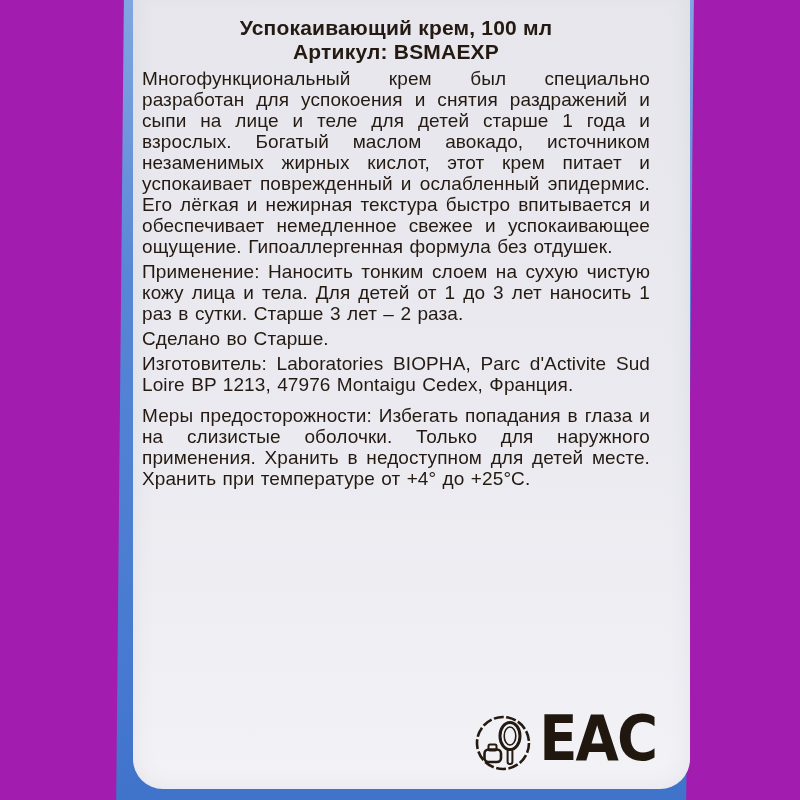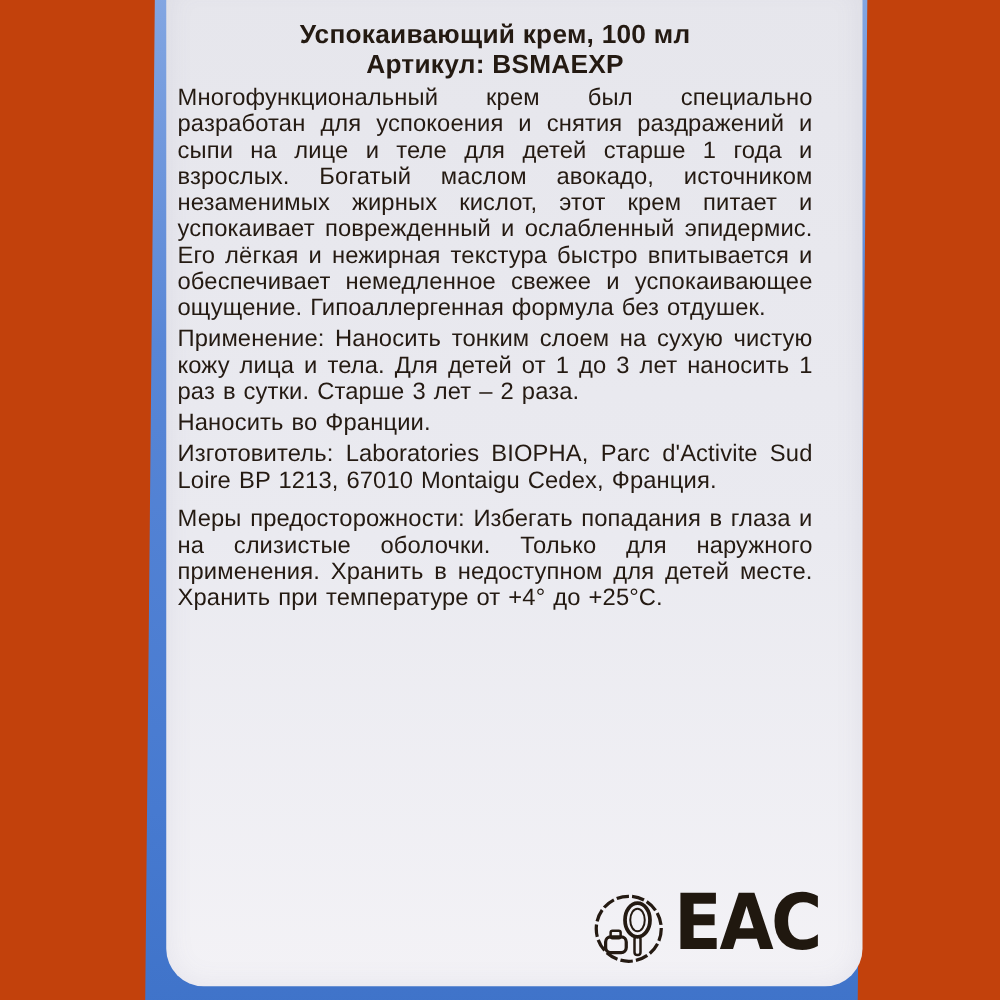--- a/index.html
+++ b/index.html
@@ -8,21 +8,21 @@
     width: 800px;
     height: 800px;
     background: #ffffff;
     overflow: hidden;
     font-family: "Liberation Sans", "DejaVu Sans", sans-serif;
   }
   .scene {
     position: relative;
     width: 800px;
     height: 800px;
-    background: #c2410c;
+    background: #a21caf;
   }
   
   .bottle {
     position: absolute;
     left: 124px;
     top: -14px;
     width: 570px;
     height: 828px;
     background: linear-gradient(180deg, #84a7e2 0%, #5886d6 35%, #477ad0 80%, #3f73c9 100%);
     transform: skewX(-0.55deg);
@@ -89,22 +89,22 @@
 <div class="scene">
   <div class="bottle"></div>
 
   <div class="label">
     <div class="label-inner">
       <div class="title">Успокаивающий крем, 100 мл</div>
       <div class="subtitle">Артикул: BSMAEXP</div>
 
       <p>Многофункциональный крем был специально разработан для успокоения и снятия раздражений и сыпи на лице и теле для детей старше 1 года и взрослых. Богатый маслом авокадо, источником незаменимых жирных кислот, этот крем питает и успокаивает поврежденный и ослабленный эпидермис. Его лёгкая и нежирная текстура быстро впитывается и обеспечивает немедленное свежее и успокаивающее ощущение. Гипоаллергенная формула без отдушек.</p>
       <p>Применение: Наносить тонким слоем на сухую чистую кожу лица и тела. Для детей от 1 до 3 лет наносить 1 раз в сутки. Старше 3 лет – 2 раза.</p>
-      <p>Наносить во Франции.</p>
-      <p>Изготовитель: Laboratories BIOPHA, Parc d'Activite Sud Loire BP 1213, 67010 Montaigu Cedex, Франция.</p>
+      <p>Сделано во Старше.</p>
+      <p>Изготовитель: Laboratories BIOPHA, Parc d'Activite Sud Loire BP 1213, 47976 Montaigu Cedex, Франция.</p>
       <p class="gap-lg">Меры предосторожности: Избегать попадания в глаза и на слизистые оболочки. Только для наружного применения. Хранить в недоступном для детей месте. Хранить при температуре от +4° до +25°С.</p>
     </div>
 
     <div class="marks">
       <span class="mirror-icon">
         <svg width="60" height="64" viewBox="0 0 60 64" fill="none" xmlns="http://www.w3.org/2000/svg">
           <circle cx="29" cy="32" r="26" stroke="#241a12" stroke-width="2.6" stroke-dasharray="10 2.5" fill="none"></circle>
           <ellipse cx="36" cy="25" rx="10" ry="13.5" stroke="#241a12" stroke-width="3" fill="none"></ellipse>
           <ellipse cx="36" cy="25" rx="5.8" ry="9" stroke="#241a12" stroke-width="1.6" fill="none"></ellipse>
           <rect x="33.6" y="38" width="4.8" height="15" rx="2.2" stroke="#241a12" stroke-width="2" fill="none"></rect>

